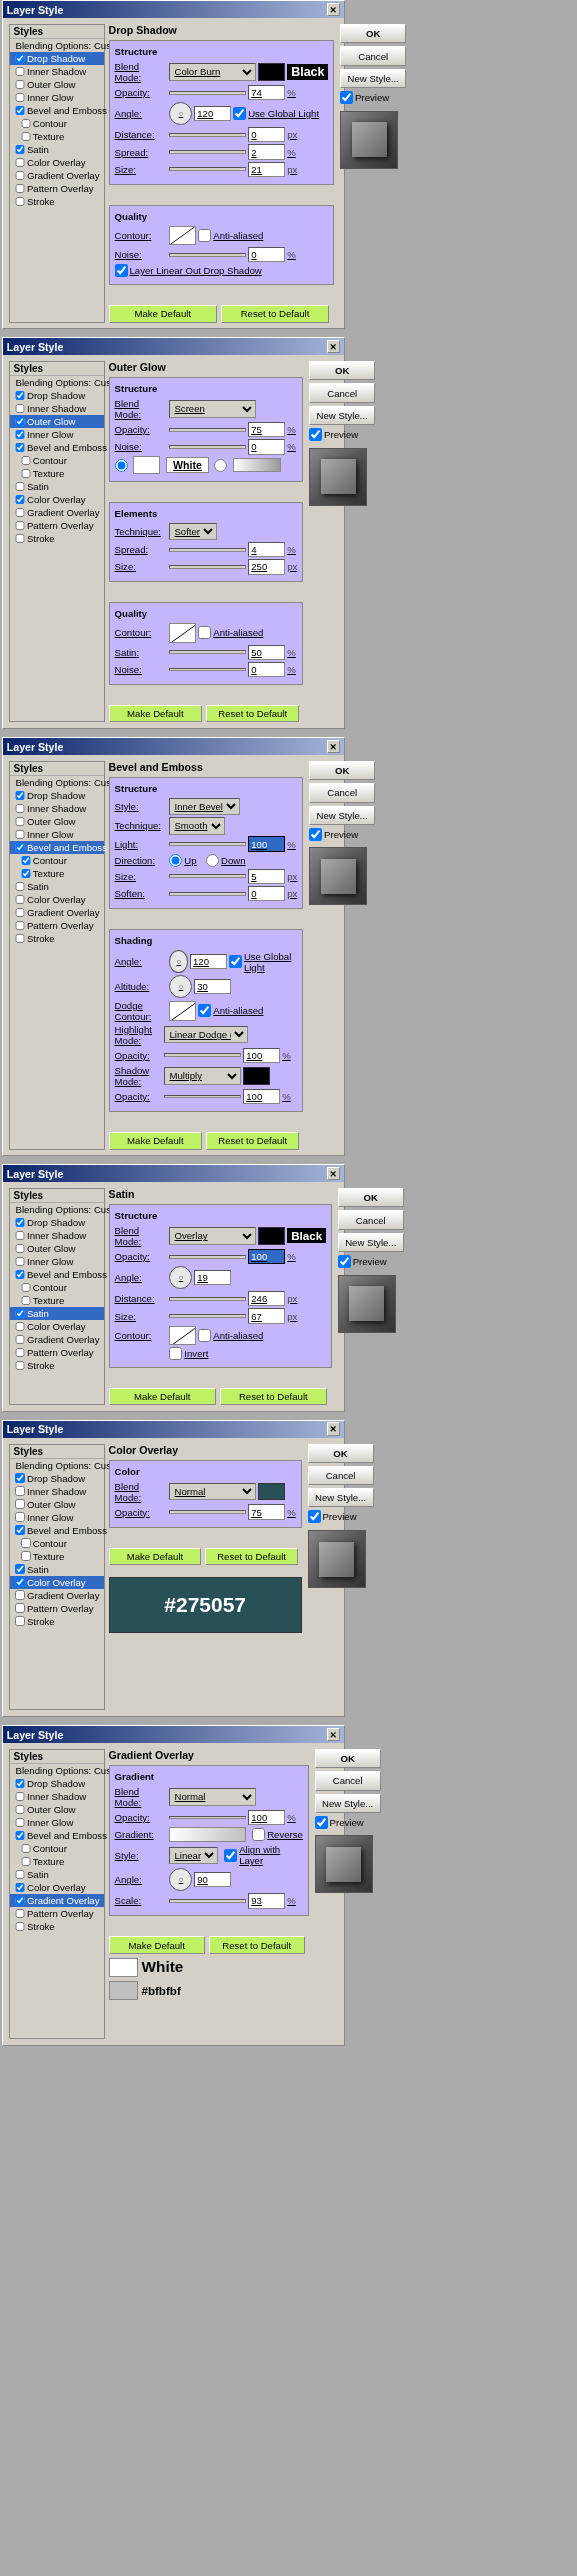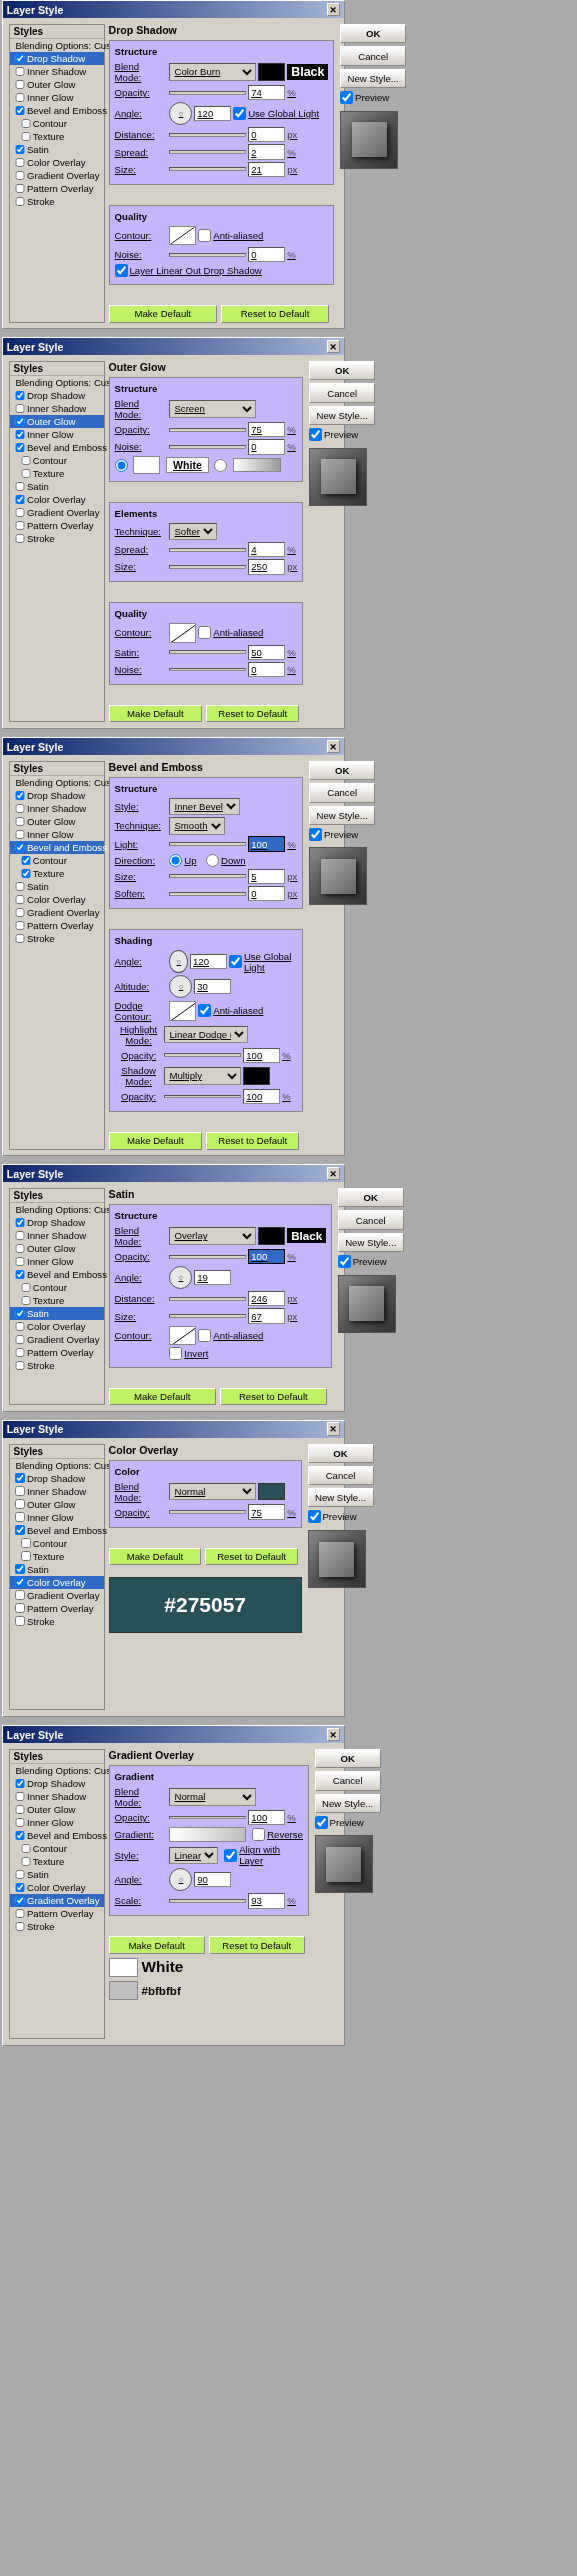--- a/index.html
+++ b/index.html
@@ -111,21 +111,20 @@
     .label {
       font-size: 9.6px;
       width: 53px;
       flex-shrink: 0;
     }
 
     .label-wide {
       font-size: 9.6px;
       width: 48px;
       flex-shrink: 0;
-      text-align: center;
     }
 
     select {
       font-size: 9.6px;
       height: 17.4px;
       background: #d4d0c8;
       border: 1px solid #888;
       border-top: 1px solid #555;
       border-left: 1px solid #555;
     }

